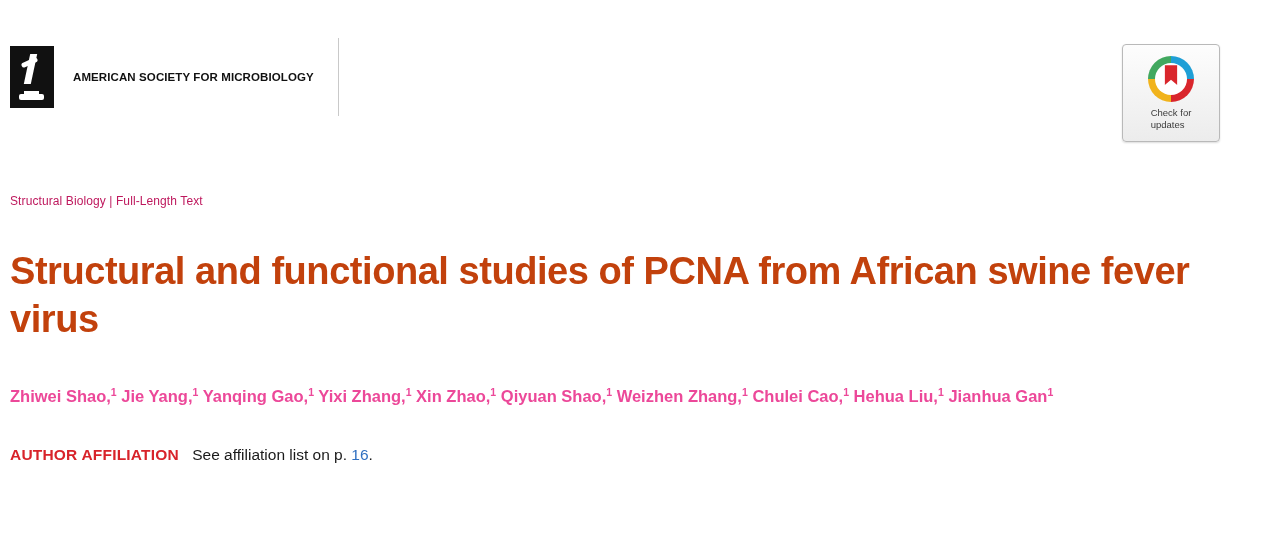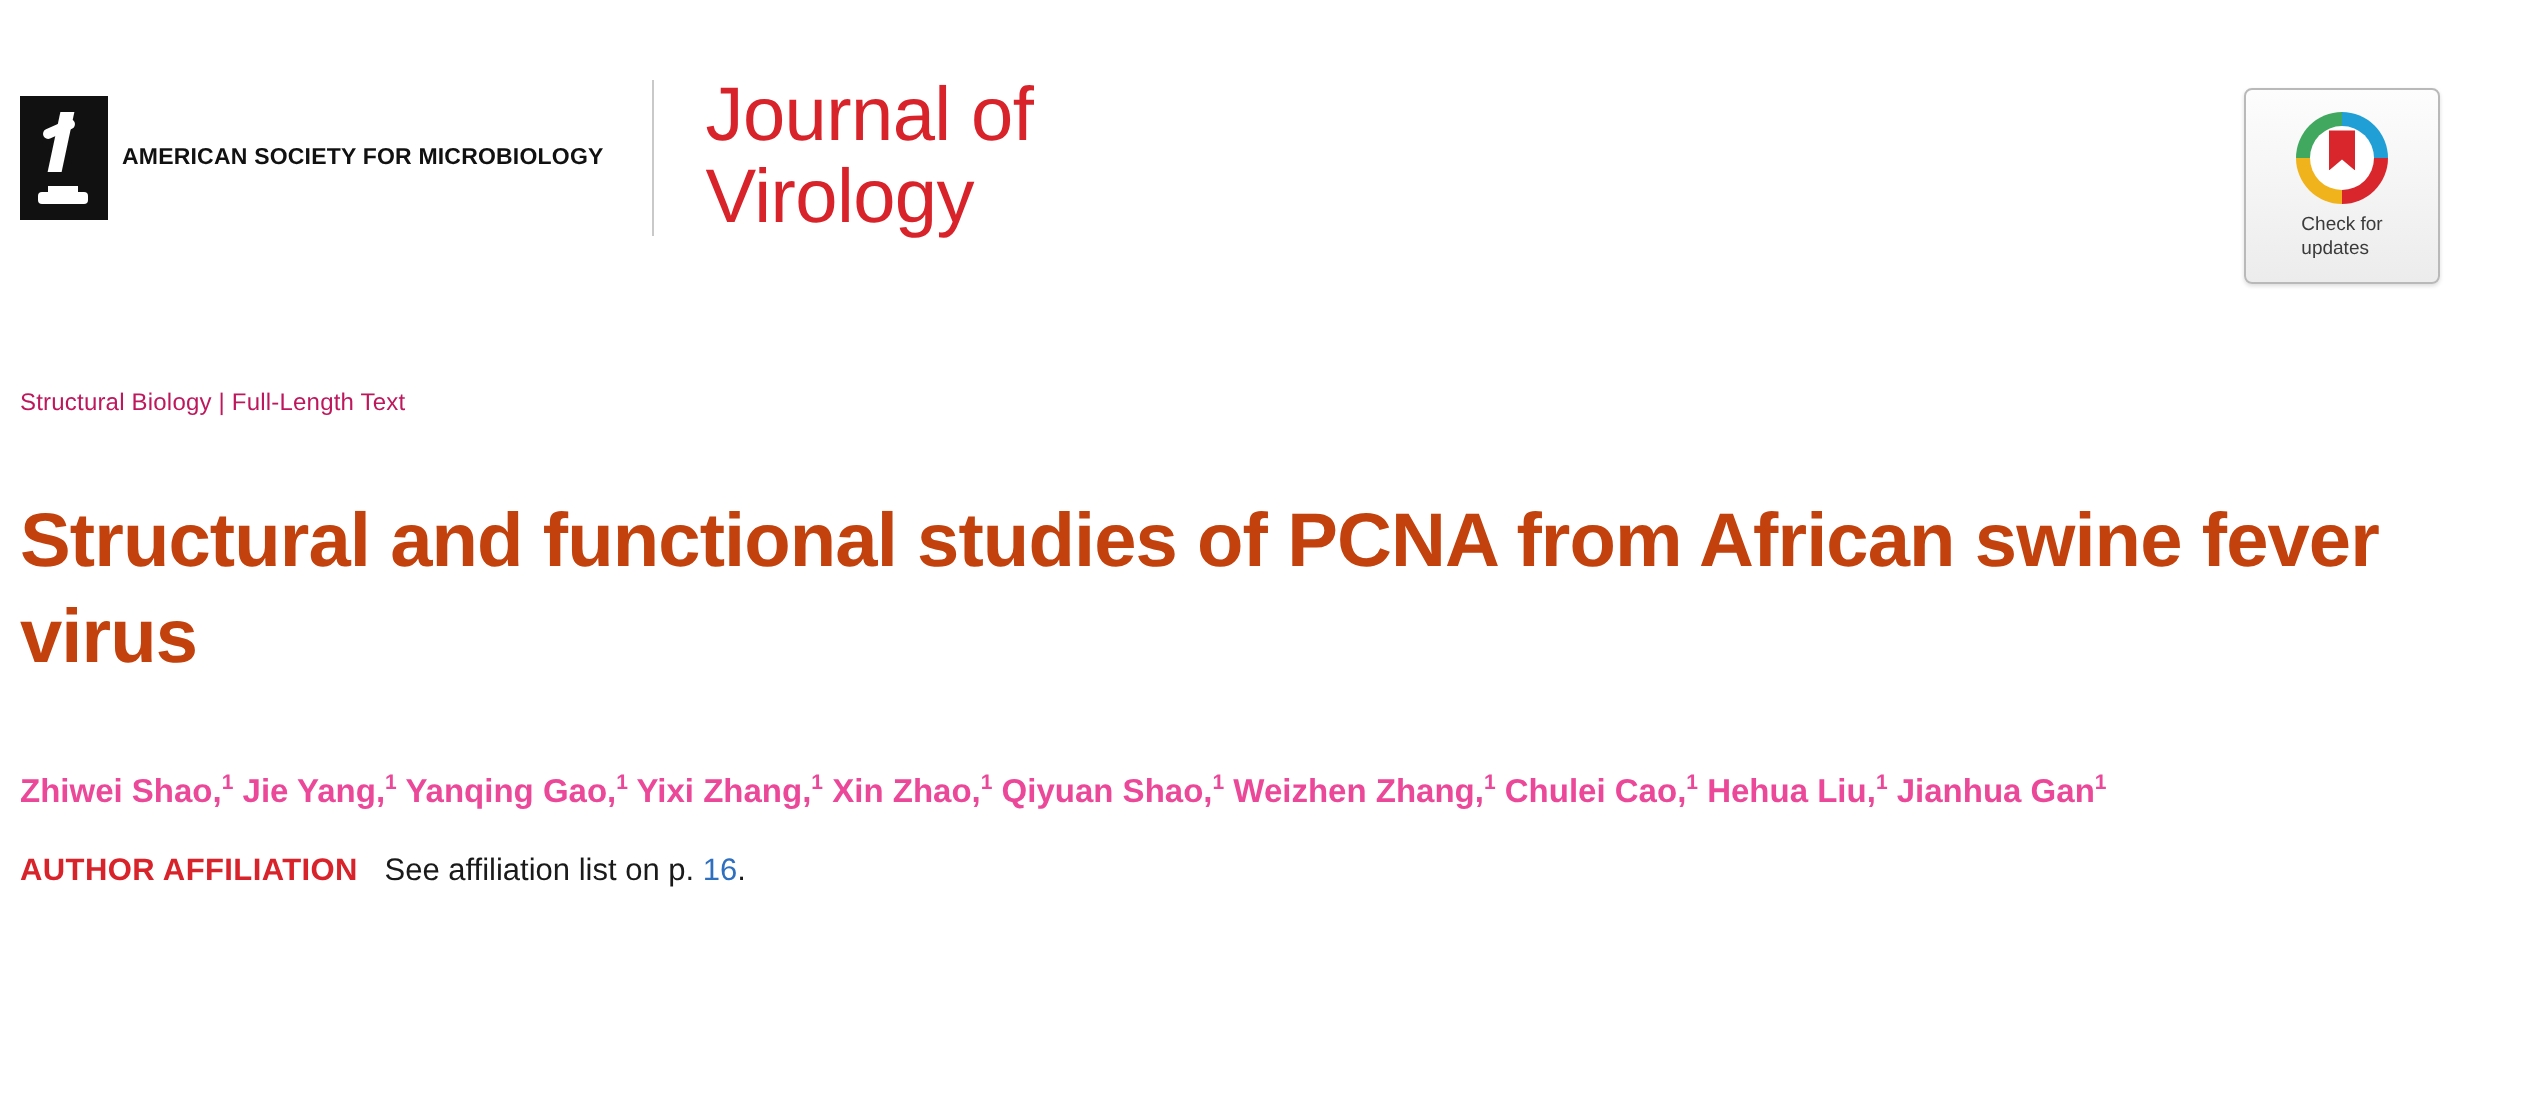--- a/index.html
+++ b/index.html
@@ -29,21 +29,21 @@
     justify-content: space-between;
     padding-top: 38px;
   }
   .brand {
     display: flex;
     align-items: center;
   }
   .asm-logo {
     display: flex;
     align-items: center;
-    gap: 7px;
+    gap: 19px;
   }
   .asm-mark {
     width: 44px;
     height: 62px;
     background: #111111;
     position: relative;
     flex: none;
   }
   .asm-mark .scope-body {
     position: absolute;
@@ -188,21 +188,21 @@
   }
   .authors sup {
     font-size: 10.5px;
     font-weight: bold;
     vertical-align: super;
     line-height: 0;
   }
 
   
   .affil-line {
-    margin-top: 18px;
+    margin-top: 37px;
     font-size: 15.5px;
     color: #1a1a1a;
   }
   .affil-label {
     color: #d8232a;
     font-weight: bold;
     letter-spacing: 0.2px;
     margin-right: 9px;
   }
   .affil-link {
@@ -225,22 +225,20 @@
           <span class="scope-stand"></span>
           <span class="scope-base"></span>
         </div>
         <div class="asm-words">AMERICAN
 SOCIETY FOR
 MICROBIOLOGY</div>
       </div>
 
       <div class="brand-divider"></div>
 
-      <div class="journal-title">Journal of
-Virology</div>
     </div>
 
     <div class="crossmark">
       <div class="crossmark-ring">
         <span class="crossmark-pin"></span>
       </div>
       <div class="crossmark-text">Check for
 updates</div>
     </div>
 

